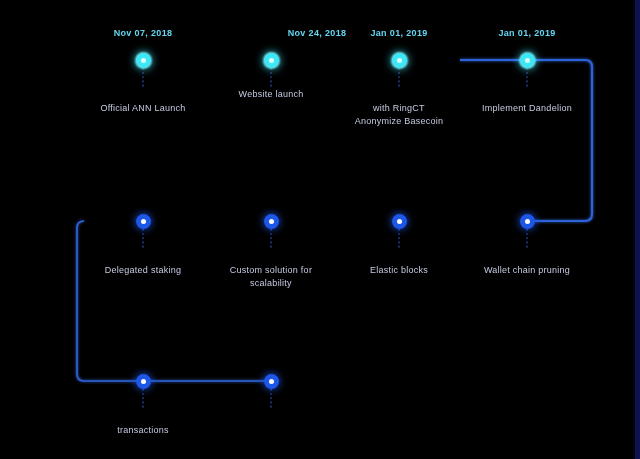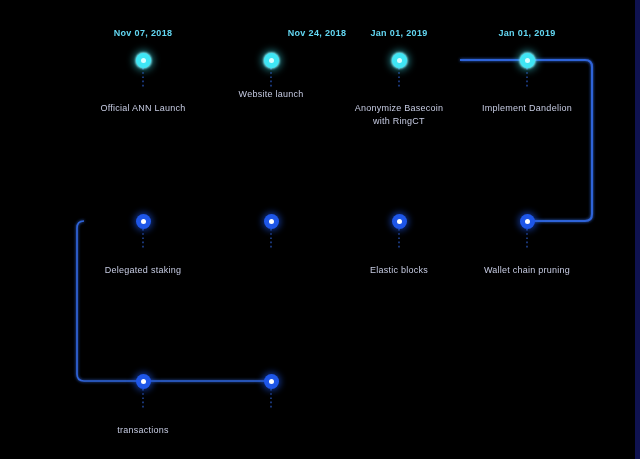--- a/index.html
+++ b/index.html
@@ -157,22 +157,22 @@
 
     <div class="label" style="left:143px; top:94px;">
       <div>Official ANN Launch</div>
       <div></div>
     </div>
     <div class="label" style="left:271px; top:80px;">
       <div>Website launch</div>
       <div></div>
     </div>
     <div class="label" style="left:399px; top:94px;">
+      <div>with RingCT</div>
       <div>Anonymize Basecoin</div>
-      <div>with RingCT</div>
     </div>
     <div class="label" style="left:527px; top:94px;">
       <div>Implement Dandelion</div>
       <div></div>
     </div>
   </div>
 
   <div>
     <div class="node blue" style="left:143px; top:221px;">
         <span class="core"></span>
@@ -185,20 +185,22 @@
       </div>
     <div class="node blue" style="left:527px; top:221px;">
         <span class="core"></span>
       </div>
 
     <div class="label" style="left:143px; top:256px;">
       <div>Delegated staking</div>
       <div></div>
     </div>
     <div class="label" style="left:271px; top:256px;">
+      <div>Custom solution for</div>
+      <div>scalability</div>
     </div>
     <div class="label" style="left:399px; top:256px;">
       <div>Elastic blocks</div>
       <div></div>
     </div>
     <div class="label" style="left:527px; top:256px;">
       <div>Wallet chain pruning</div>
       <div></div>
     </div>
   </div>

